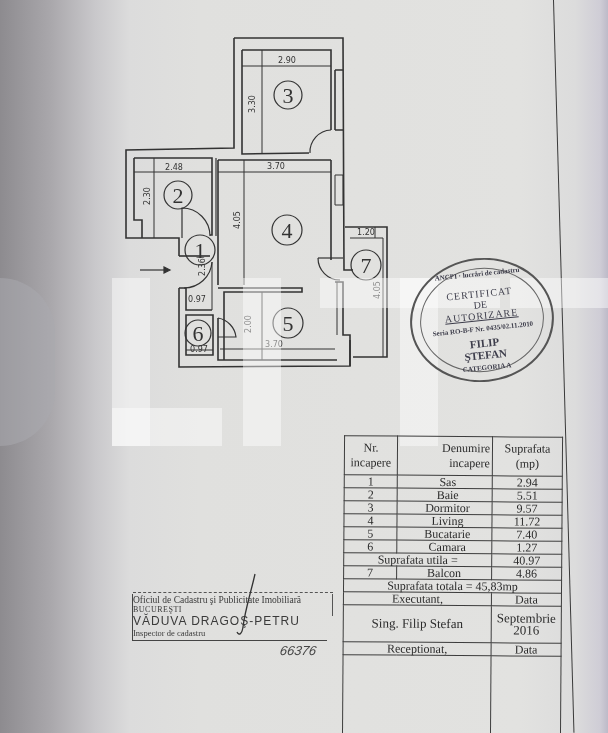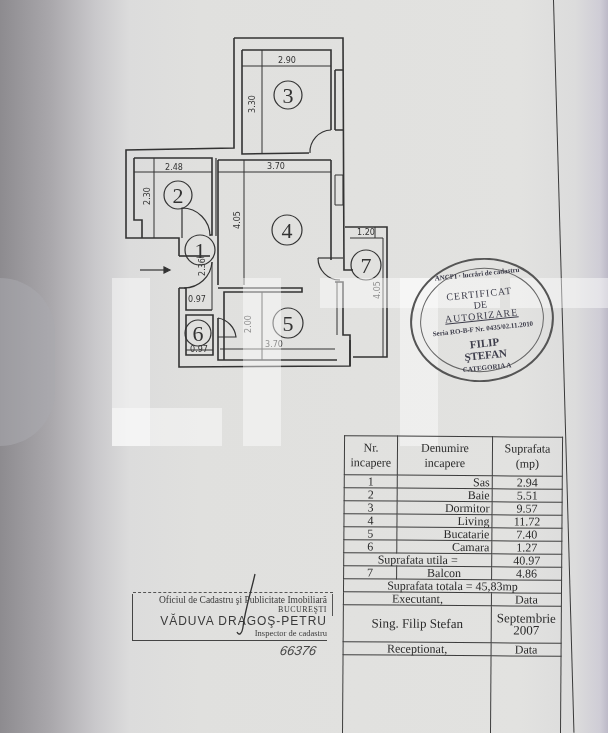--- a/index.html
+++ b/index.html
@@ -37,28 +37,28 @@
   table.rooms {
     position:absolute; left:343px; top:436px; width:219px;
     border-collapse:collapse; font-size:12px; line-height:12px;
     font-family:"Liberation Serif", serif; color:#2b2b2b;
     transform: rotate(0.4deg);
   }
   table.rooms td, table.rooms th {
     border:1.5px solid #3d3d3d; padding:0 2px; text-align:center; font-weight:normal;
   }
   table.rooms th { font-size:12px; line-height:15px; padding:4px 2px; }
-  table.rooms td.name { text-align:right; padding-left:8px; }
+  table.rooms td.name { text-align:center; padding-left:8px; }
   table.rooms tr.row td { height:12px; }
   table.rooms tr.exec td { height:36px; vertical-align:middle; font-size:13px; }
   table.rooms tr.recept-body td { height:88px; }
   .cadastru {
     position:absolute; left:132px; top:594px; width:194px; height:46px;
     border-left:1.5px solid #444; border-bottom:1.5px solid #444;
-    text-align:right; font-family:"Liberation Serif", serif; color:#3a3a3a;
+    text-align:left; font-family:"Liberation Serif", serif; color:#3a3a3a;
   }
   .cadastru .top-line { position:absolute; top:-2px; left:0; right:-6px; border-top:1.5px dashed #555; }
   .cadastru .right-line { position:absolute; top:0; right:-6px; height:22px; border-right:1.5px solid #555; }
   .cadastru .l1 { font-size:9.5px; margin-top:1px; white-space:nowrap; }
   .cadastru .l2 { font-size:8px; letter-spacing:0.5px; }
   .cadastru .l3 { font-size:12px; letter-spacing:1px; font-family:"Liberation Sans", sans-serif; }
   .cadastru .l4 { font-size:8.5px; }
   .cad-num { position:absolute; left:280px; top:643px; font-size:13px; font-style:italic; font-family:"Liberation Sans", sans-serif; color:#444; transform:skew(-10deg); }
 </style>
 </head>
@@ -181,21 +181,21 @@
   <div class="t4">Seria RO-B-F Nr. 0435/02.11.2010</div>
   <div class="t5">FILIP</div>
   <div class="t6">ŞTEFAN</div>
   <div class="arc-bot">CATEGORIA A</div>
 </div>
 
 <table class="rooms">
   <tbody>
       <tr>
     <th style="width:48px;">Nr. incapere</th>
-    <th style="width:90px;">Denumire incapere</th>
+    <th style="width:90px;text-align:right;">Denumire incapere</th>
     <th>Suprafata (mp)</th>
   </tr>
   <tr class="row">
     <td>1</td>
     <td class="name">Sas</td>
     <td>2.94</td>
   </tr>
   <tr class="row">
     <td>2</td>
     <td class="name">Baie</td>
@@ -232,21 +232,21 @@
   </tr>
   <tr class="row">
     <td colspan="3">Suprafata totala = 45,83mp</td>
   </tr>
   <tr class="row">
     <td colspan="2">Executant,</td>
     <td>Data</td>
   </tr>
   <tr class="exec">
     <td colspan="2">Sing. Filip  Stefan</td>
-    <td>Septembrie 2007</td>
+    <td>Septembrie 2016</td>
   </tr>
   <tr class="row">
     <td colspan="2">Receptionat,</td>
     <td>Data</td>
   </tr>
   <tr class="recept-body">
     <td colspan="2"></td>
     <td></td>
   </tr>
 </tbody>

